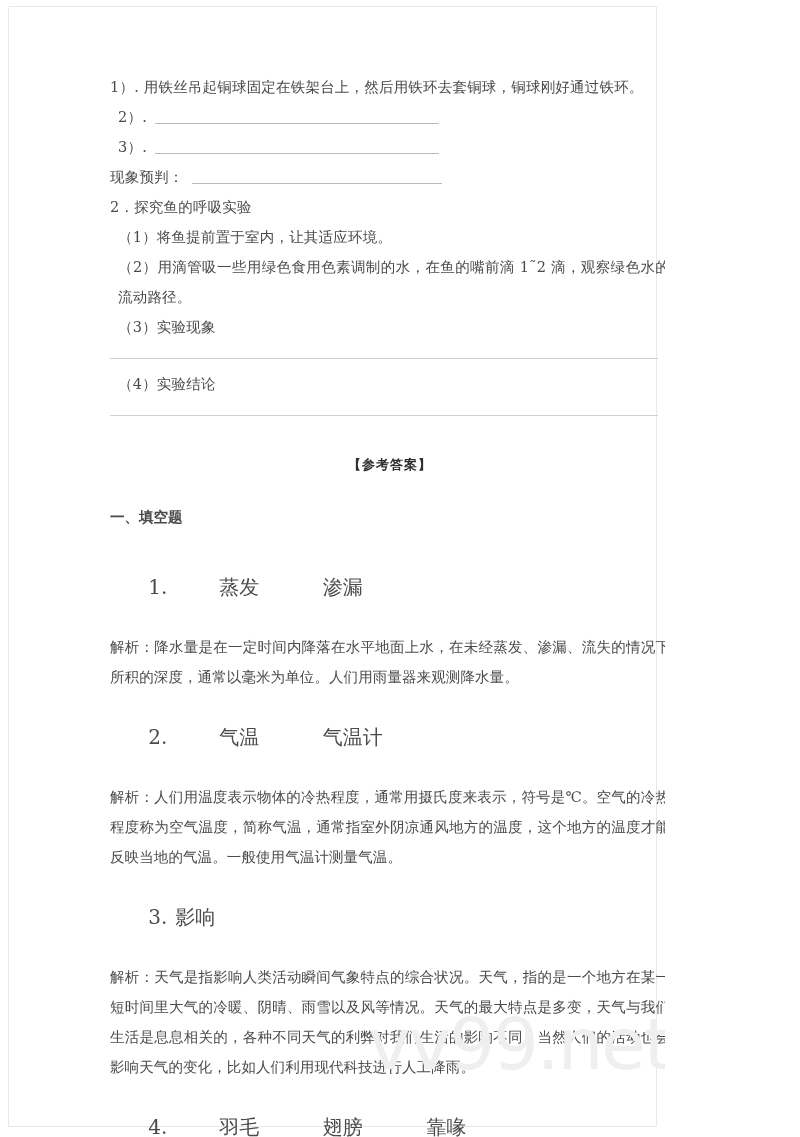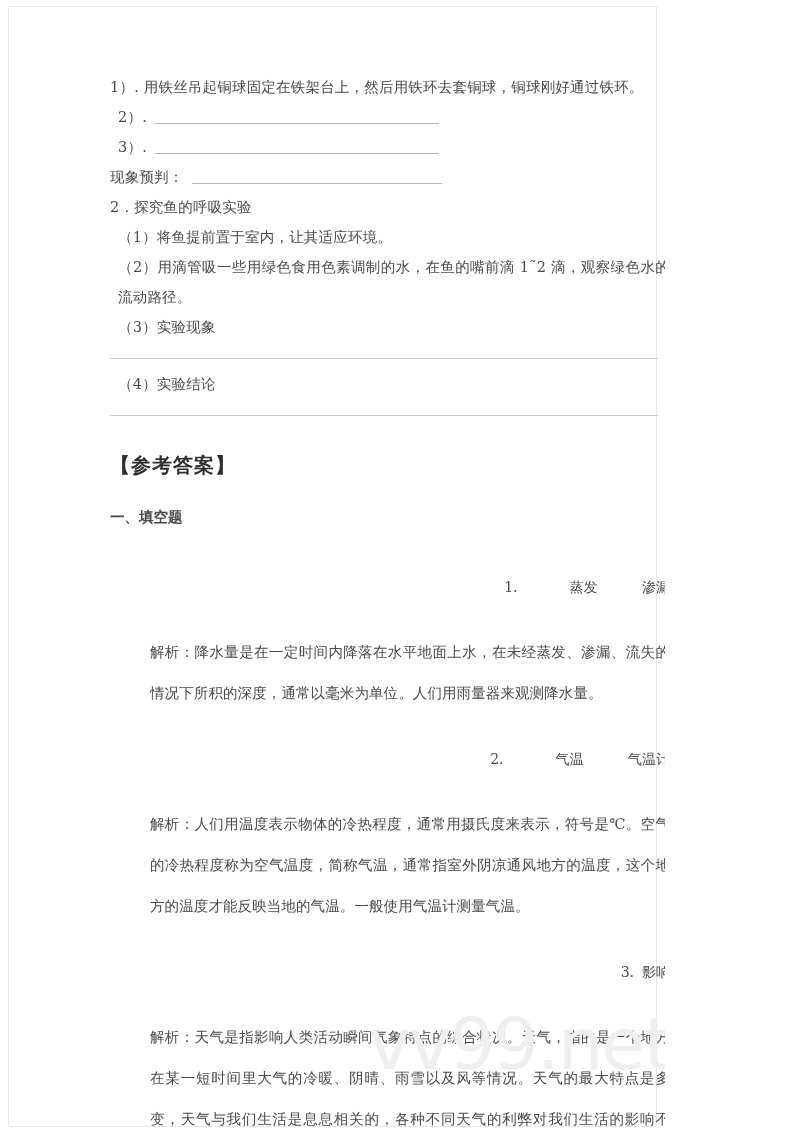--- a/index.html
+++ b/index.html
@@ -64,46 +64,45 @@
   .rule {
     width: 548px;
     height: 0;
     border-top: 1px solid #cfcfcf;
     margin: 16px 0 0 0;
   }
   .spacer-sm { height: 10px; }
   .spacer-md { height: 22px; }
   .spacer-lg { height: 34px; }
   .heading-answers {
-    font-size: 20px;
+    text-align: center;
+    font-size: 13px;
     font-weight: bold;
     color: #2e2e2e;
     letter-spacing: 1px;
     line-height: 30px;
   }
   .section-title {
     color: #4a4a4a;
     font-size: 14.5px;
     line-height: 30px;
     font-weight: bold;
   }
   .answer-row {
     color: #4a4a4a;
-    font-size: 14px;
+    font-size: 20px;
     line-height: 30px;
     white-space: pre;
-    text-align: right;
   }
   .explain {
     color: #4a4a4a;
     font-size: 14.5px;
-    line-height: 41px;
+    line-height: 30px;
     text-align: justify;
     letter-spacing: 0.1px;
-    margin-left: 40px;
   }
   .watermark {
     position: absolute;
     left: 368px;
     top: 1008px;
     font-family: "DejaVu Sans", "Liberation Sans", sans-serif;
     font-size: 72px;
     font-weight: normal;
     color: #efefef;
     letter-spacing: -2px;

